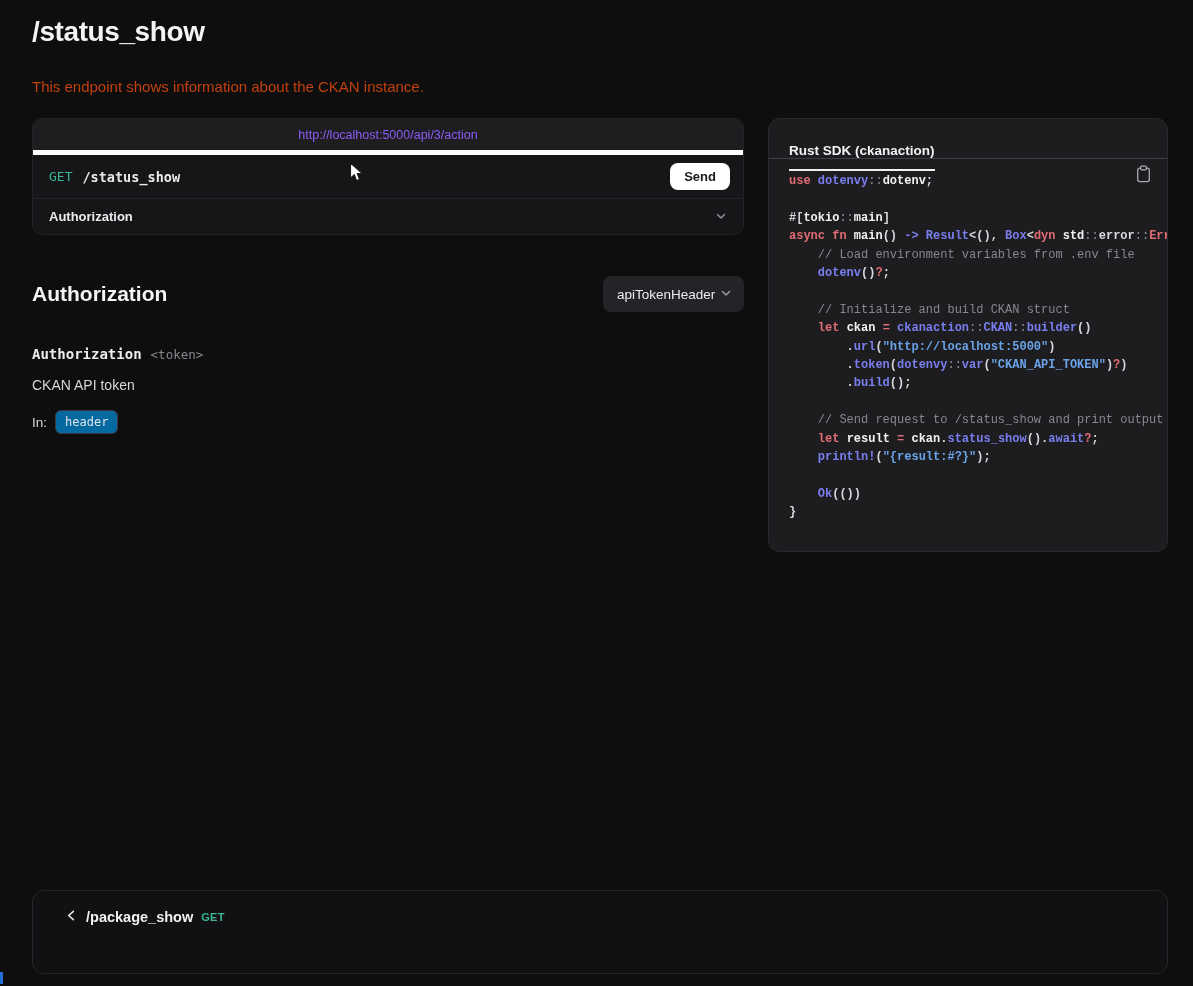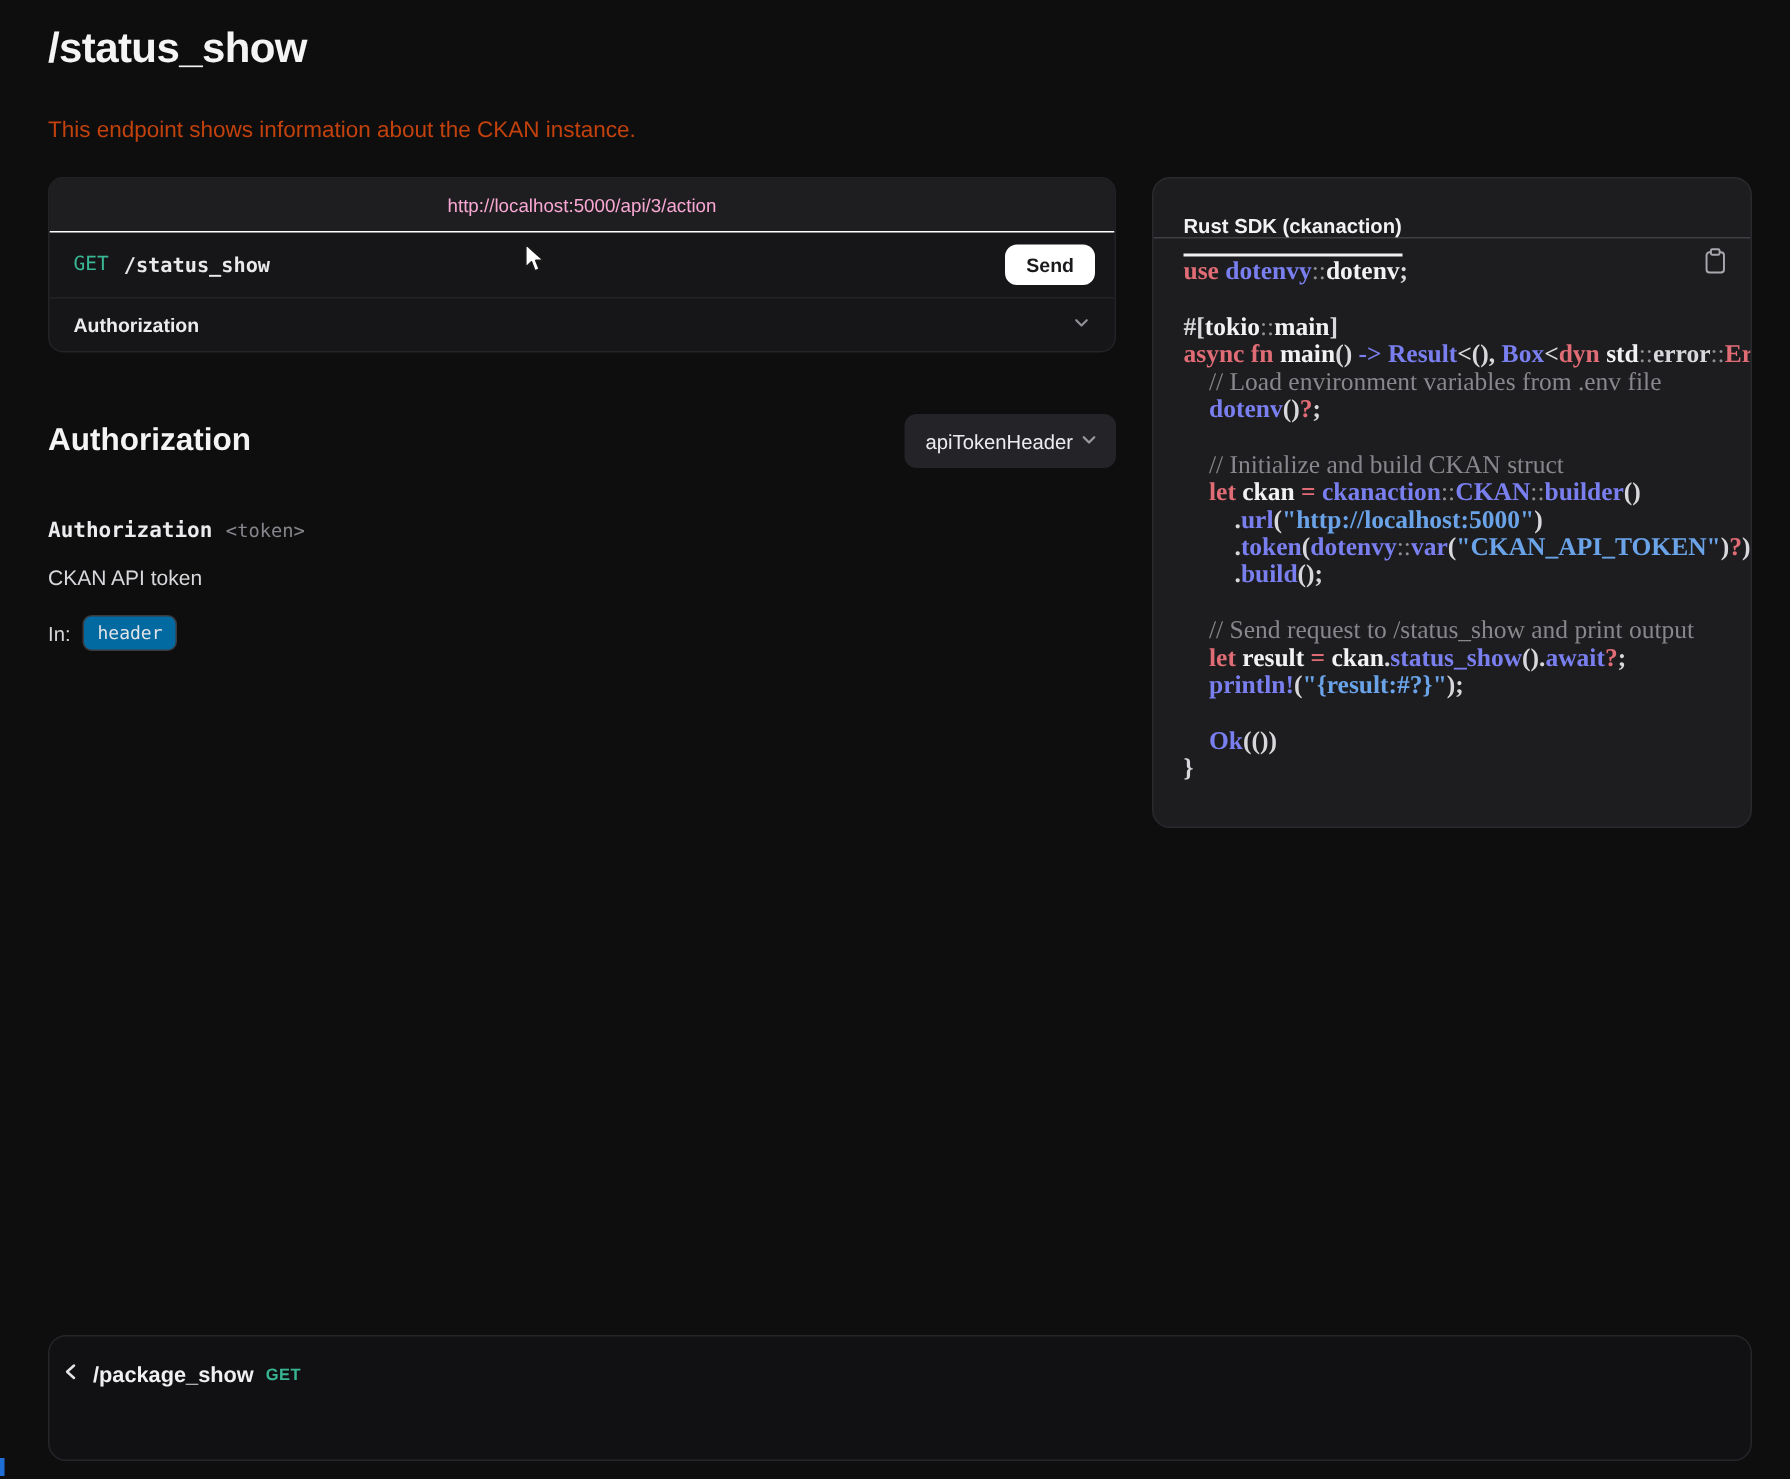--- a/index.html
+++ b/index.html
@@ -10,23 +10,23 @@
   }
   .abs { position:absolute; }
 
   
   .page-title { left:32px; top:16px; font-size:28px; font-weight:700; color:#f4f4f5; letter-spacing:-0.4px; }
   .page-desc  { left:32px; top:78px; font-size:15px; color:#c2410c; }
 
   
   .req-card { left:32px; top:118px; width:712px; height:117px; background:#161618;
               border:1px solid #232327; border-radius:10px; overflow:hidden; }
-  .req-header { height:36px; background:#1e1e21; border-bottom:1px solid #ffffff;
+  .req-header { height:36px; background:#1e1e21; border-bottom:5px solid #ffffff;
                 display:flex; align-items:center; justify-content:center;
-                color:#f9a8d4; font-size:12.5px; }
+                color:#8b5cf6; font-size:12.5px; }
   .req-main { height:43px; display:flex; align-items:center; padding:0 13px 0 16px; }
   .req-method { font-family:"DejaVu Sans Mono", monospace; font-size:13px; color:#39b795; margin-right:10px; }
   .req-path { font-family:"DejaVu Sans Mono", monospace; font-size:13.5px; font-weight:700; color:#e9e9eb; }
   .req-spacer { flex:1; }
   .send-btn { background:#ffffff; color:#1a1a1c; font-size:13px; font-weight:700;
               padding:6px 14px; border-radius:8px; border:none; cursor:pointer; }
   .req-auth { height:36px; border-top:1px solid #232327; display:flex; align-items:center;
               justify-content:space-between; padding:0 16px; cursor:pointer; }
   .req-auth-label { font-size:13px; font-weight:700; color:#ececef; }
 
@@ -47,34 +47,34 @@
 
   
   .code-panel { left:768px; top:118px; width:400px; height:434px; background:#1d1d1f;
                 border:1px solid #2a2a2e; border-radius:12px; overflow:hidden; }
   .code-panel-header { height:40px; border-bottom:1px solid #3f3f44; padding:12px 20px; display:flex; }
   .code-tab { font-size:13.5px; font-weight:700; color:#f2f2f4; line-height:39px; height:40px;
               border-bottom:2px solid #f0f0f0; cursor:pointer; }
   .copy-btn { position:absolute; right:13px; top:45px; width:22px; height:22px; background:none;
               border:none; cursor:pointer; display:flex; align-items:center; justify-content:center; }
   .code-block { position:absolute; left:0; top:40px; right:0; bottom:0; padding:13px 0 0 20px;
-                font-family:Liberation Serif, serif; font-size:17px; line-height:18.4px;
+                font-family:Liberation Mono, monospace; font-size:12px; line-height:18.4px;
                 white-space:pre; overflow:hidden; font-weight:700; }
   .code-line { min-height:18.4px; }
   .tok-k { color:#e06c75; }
   .tok-v { color:#7a7ff0; }
   .tok-s { color:#6aa3e8; }
   .tok-c { color:#87878d; font-weight:400; }
   .tok-p { color:#d8d8dc; }
   .tok-g { color:#8e8e95; font-weight:400; }
   .tok-b { color:#f2f2f4; font-weight:700; }
 
   
   .footer-nav { left:32px; top:890px; width:1136px; height:84px; background:#111113;
-                border:1px solid #26262a; border-radius:12px; padding:17px 8px; cursor:pointer; }
+                border:1px solid #26262a; border-radius:12px; padding:17px 32px; cursor:pointer; }
   .footer-row1 { display:flex; align-items:center; gap:8px; }
   .footer-title { font-size:14.5px; font-weight:700; color:#f0f0f2; }
   .footer-method { font-size:11px; font-weight:700; color:#39b795; letter-spacing:0.3px; }
   .footer-row2 { margin-top:9px; font-size:14px; color:#97979f; }
 
   
   .focus-bar { left:0; top:972px; width:3px; height:12px; background:#1e6ed6; }
   .cursor { left:349px; top:162px; width:16px; height:22px; pointer-events:none; }
 </style>
 </head>

